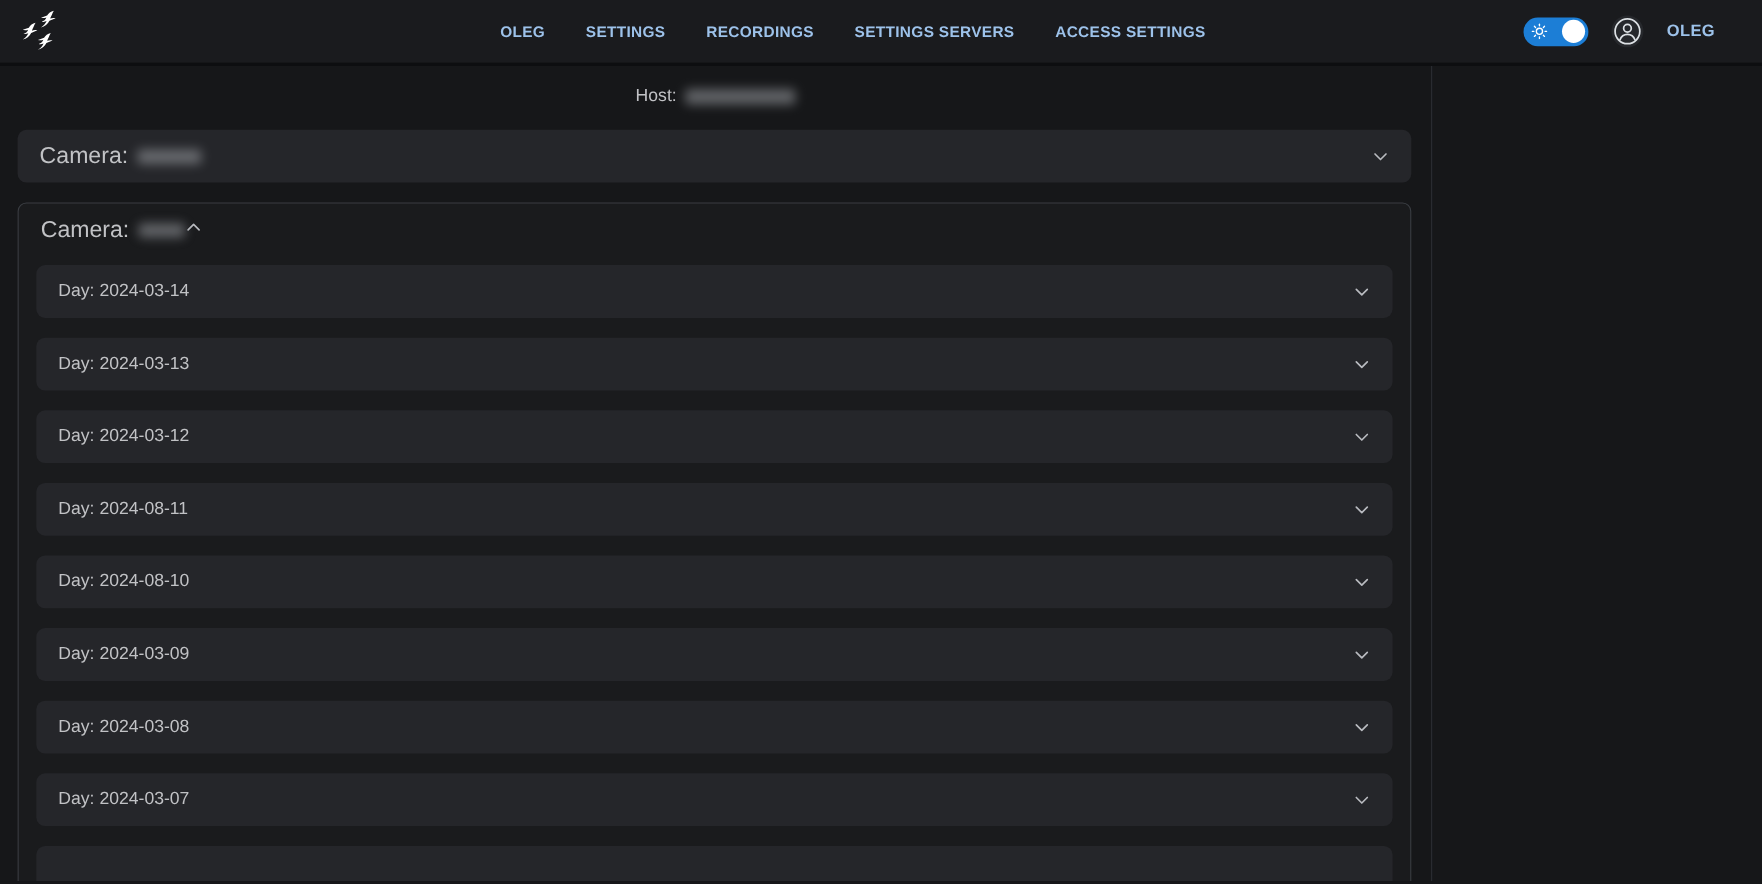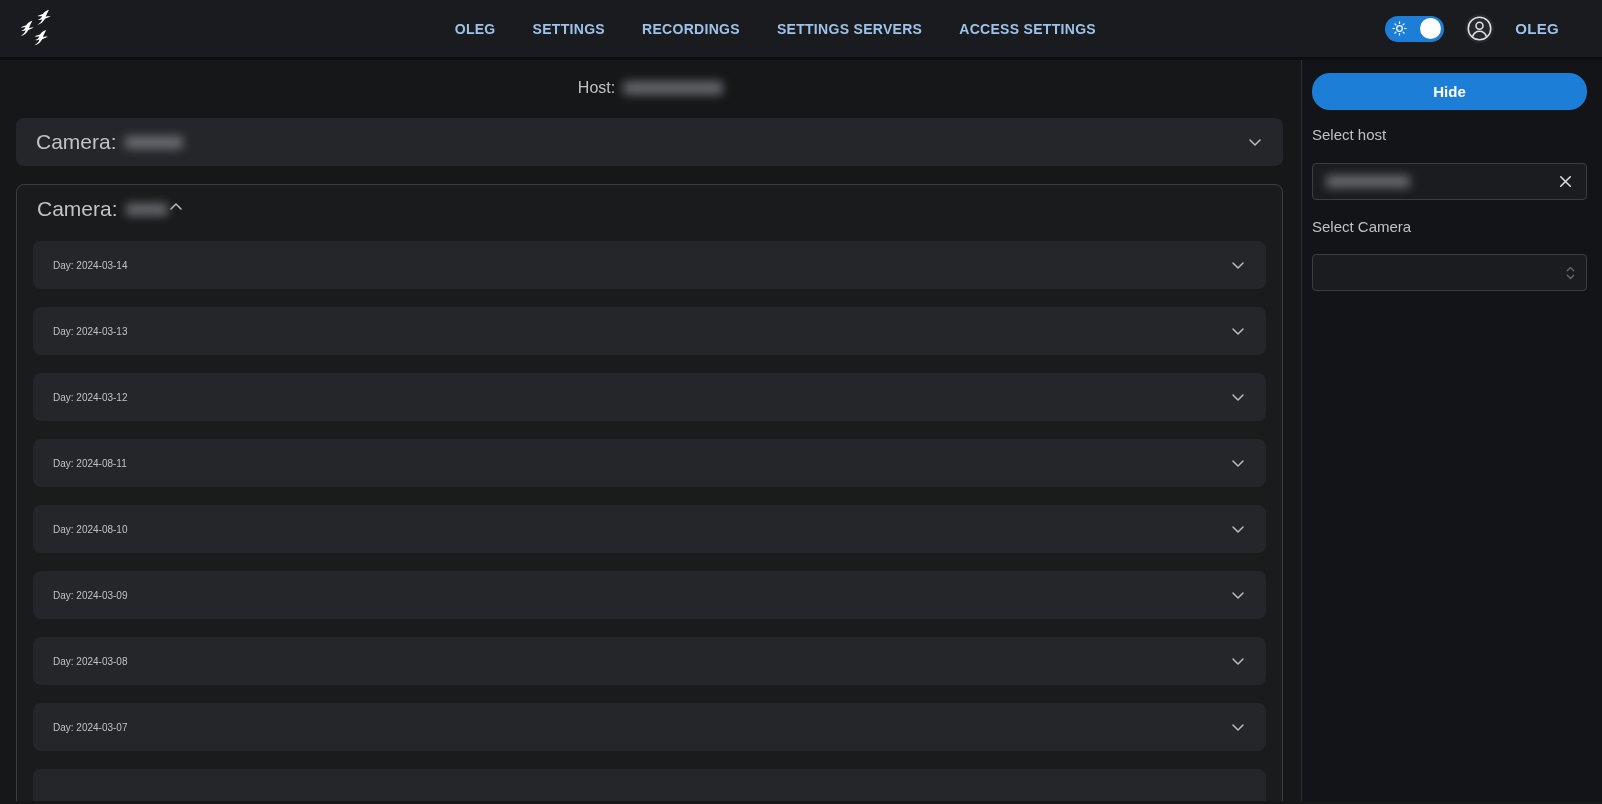--- a/index.html
+++ b/index.html
@@ -72,21 +72,21 @@
     margin:18px 18px 0 16px; border:1px solid var(--panel-border,#3a3d42);
     border-radius:8px; background:#1a1b1d; overflow:hidden;
   }
   .panel-header {
     height:48px; display:flex; align-items:center; padding:0 20px; cursor:pointer;
   }
   .panel-body { padding:8px 16px 0; }
   .day-row {
     height:48px; border-radius:8px; background:var(--row-bg,#25262a);
     display:flex; align-items:center; padding:0 20px; margin-bottom:18px;
-    font-size:10px; cursor:pointer;
+    font-size:16px; cursor:pointer;
   }
 
   
   .hide-btn {
     width:100%; height:37px; border:none; border-radius:18px;
     background:var(--accent-blue,#1c7ed6); color:#fff;
     font-size:15px; font-weight:bold; font-family:inherit; cursor:pointer;
   }
   .side-label { margin-top:16px; font-size:15px; height:18px; }
   .select-box {
@@ -243,39 +243,13 @@
               <svg width="16" height="16" viewBox="0 0 16 16">
                 <path d="M3 6l5 5 5-5" fill="none" stroke="#b9bbc0" stroke-width="1.5" stroke-linecap="round" stroke-linejoin="round"></path>
               </svg>
             </span>
         </div>
         <div class="day-row"></div>
       </div>
     </div>
   </div>
 
-  <div class="sidebar">
-    <button class="hide-btn">Hide</button>
-
-    <div class="side-label">Select host</div>
-    <div class="select-box">
-      <span class="blur-blob" style="width:84px;height:13px;"></span>
-      <span class="right clear-x">
-        <svg width="17" height="17" viewBox="0 0 16 16">
-          <path d="M3.5 3.5l9 9M12.5 3.5l-9 9" stroke="#dde0e4" stroke-width="1.4" stroke-linecap="round"></path>
-        </svg>
-      </span>
-    </div>
-
-    <div class="side-label" style="margin-top:18px;">Select Camera</div>
-    <div class="select-box" style="margin-top:18px;">
-      <span></span>
-      <span class="right">
-        <svg width="11" height="18" viewBox="0 0 12 18">
-          <g stroke="#62656b" stroke-width="1.5" fill="none" stroke-linecap="round" stroke-linejoin="round">
-            <path d="M2.5 6.5L6 3l3.5 3.5"></path>
-            <path d="M2.5 11.5L6 15l3.5-3.5"></path>
-          </g>
-        </svg>
-      </span>
-    </div>
-  </div>
 </div>
 
 </body></html>

